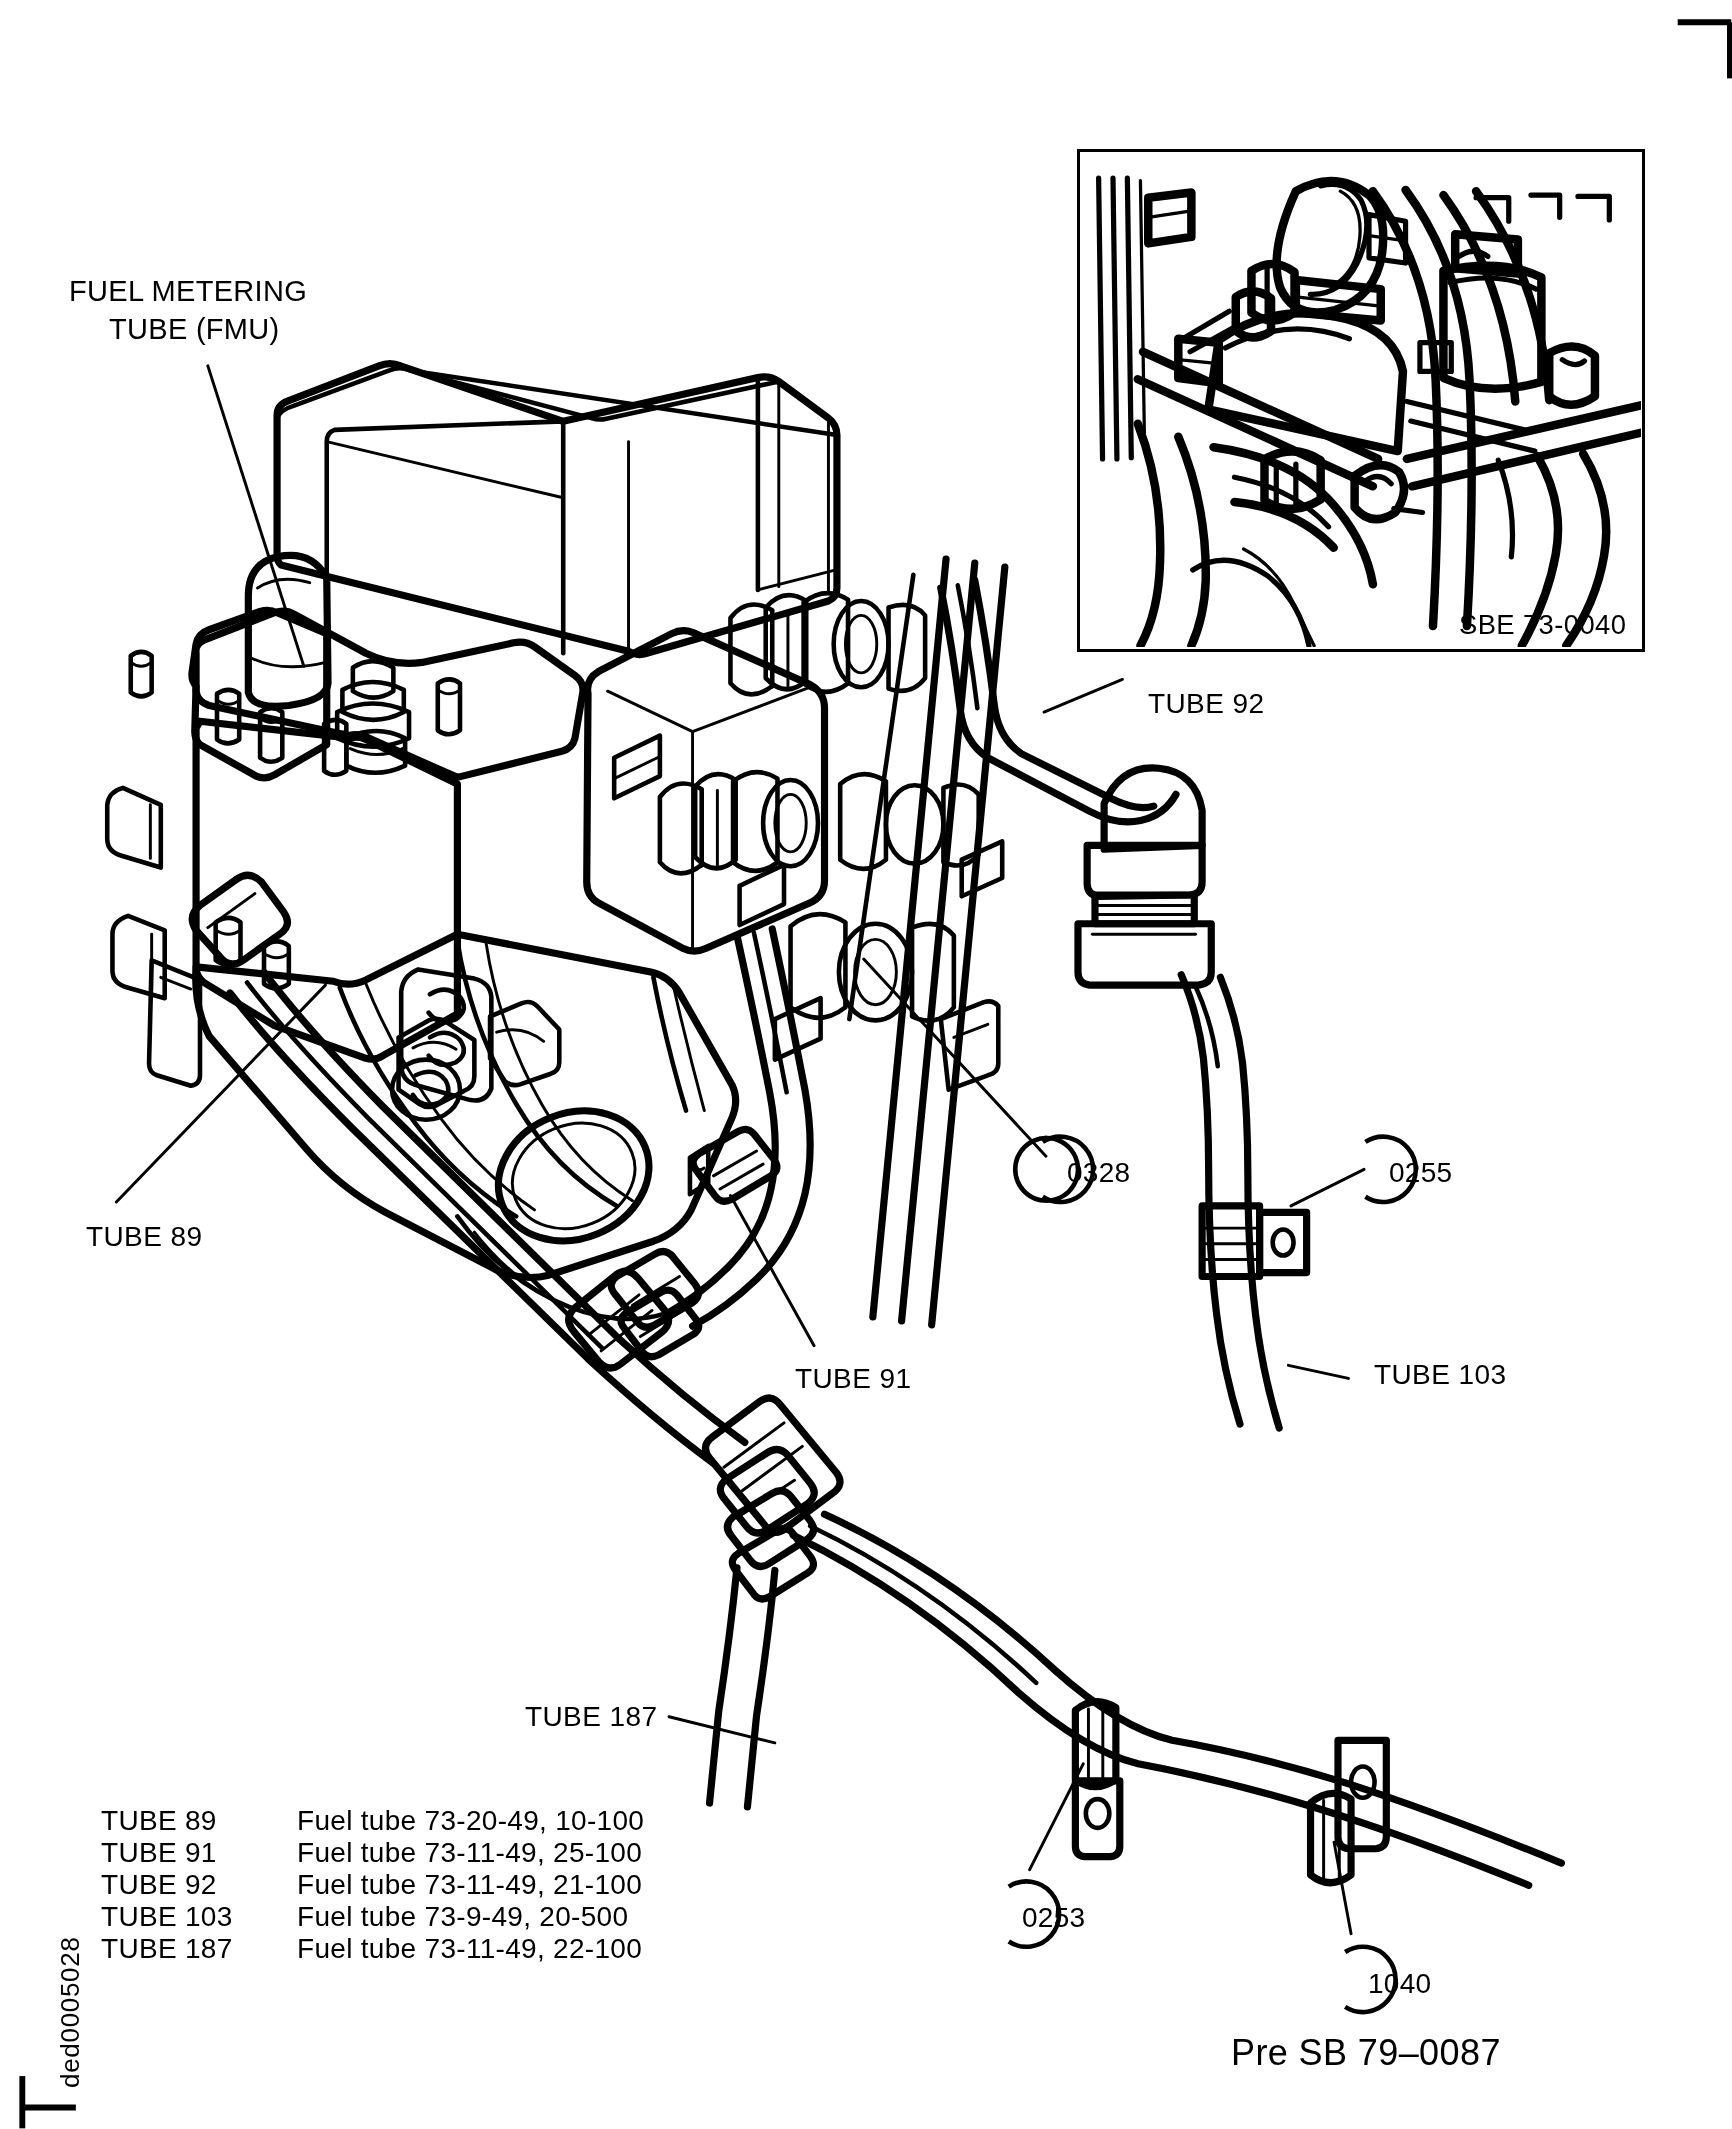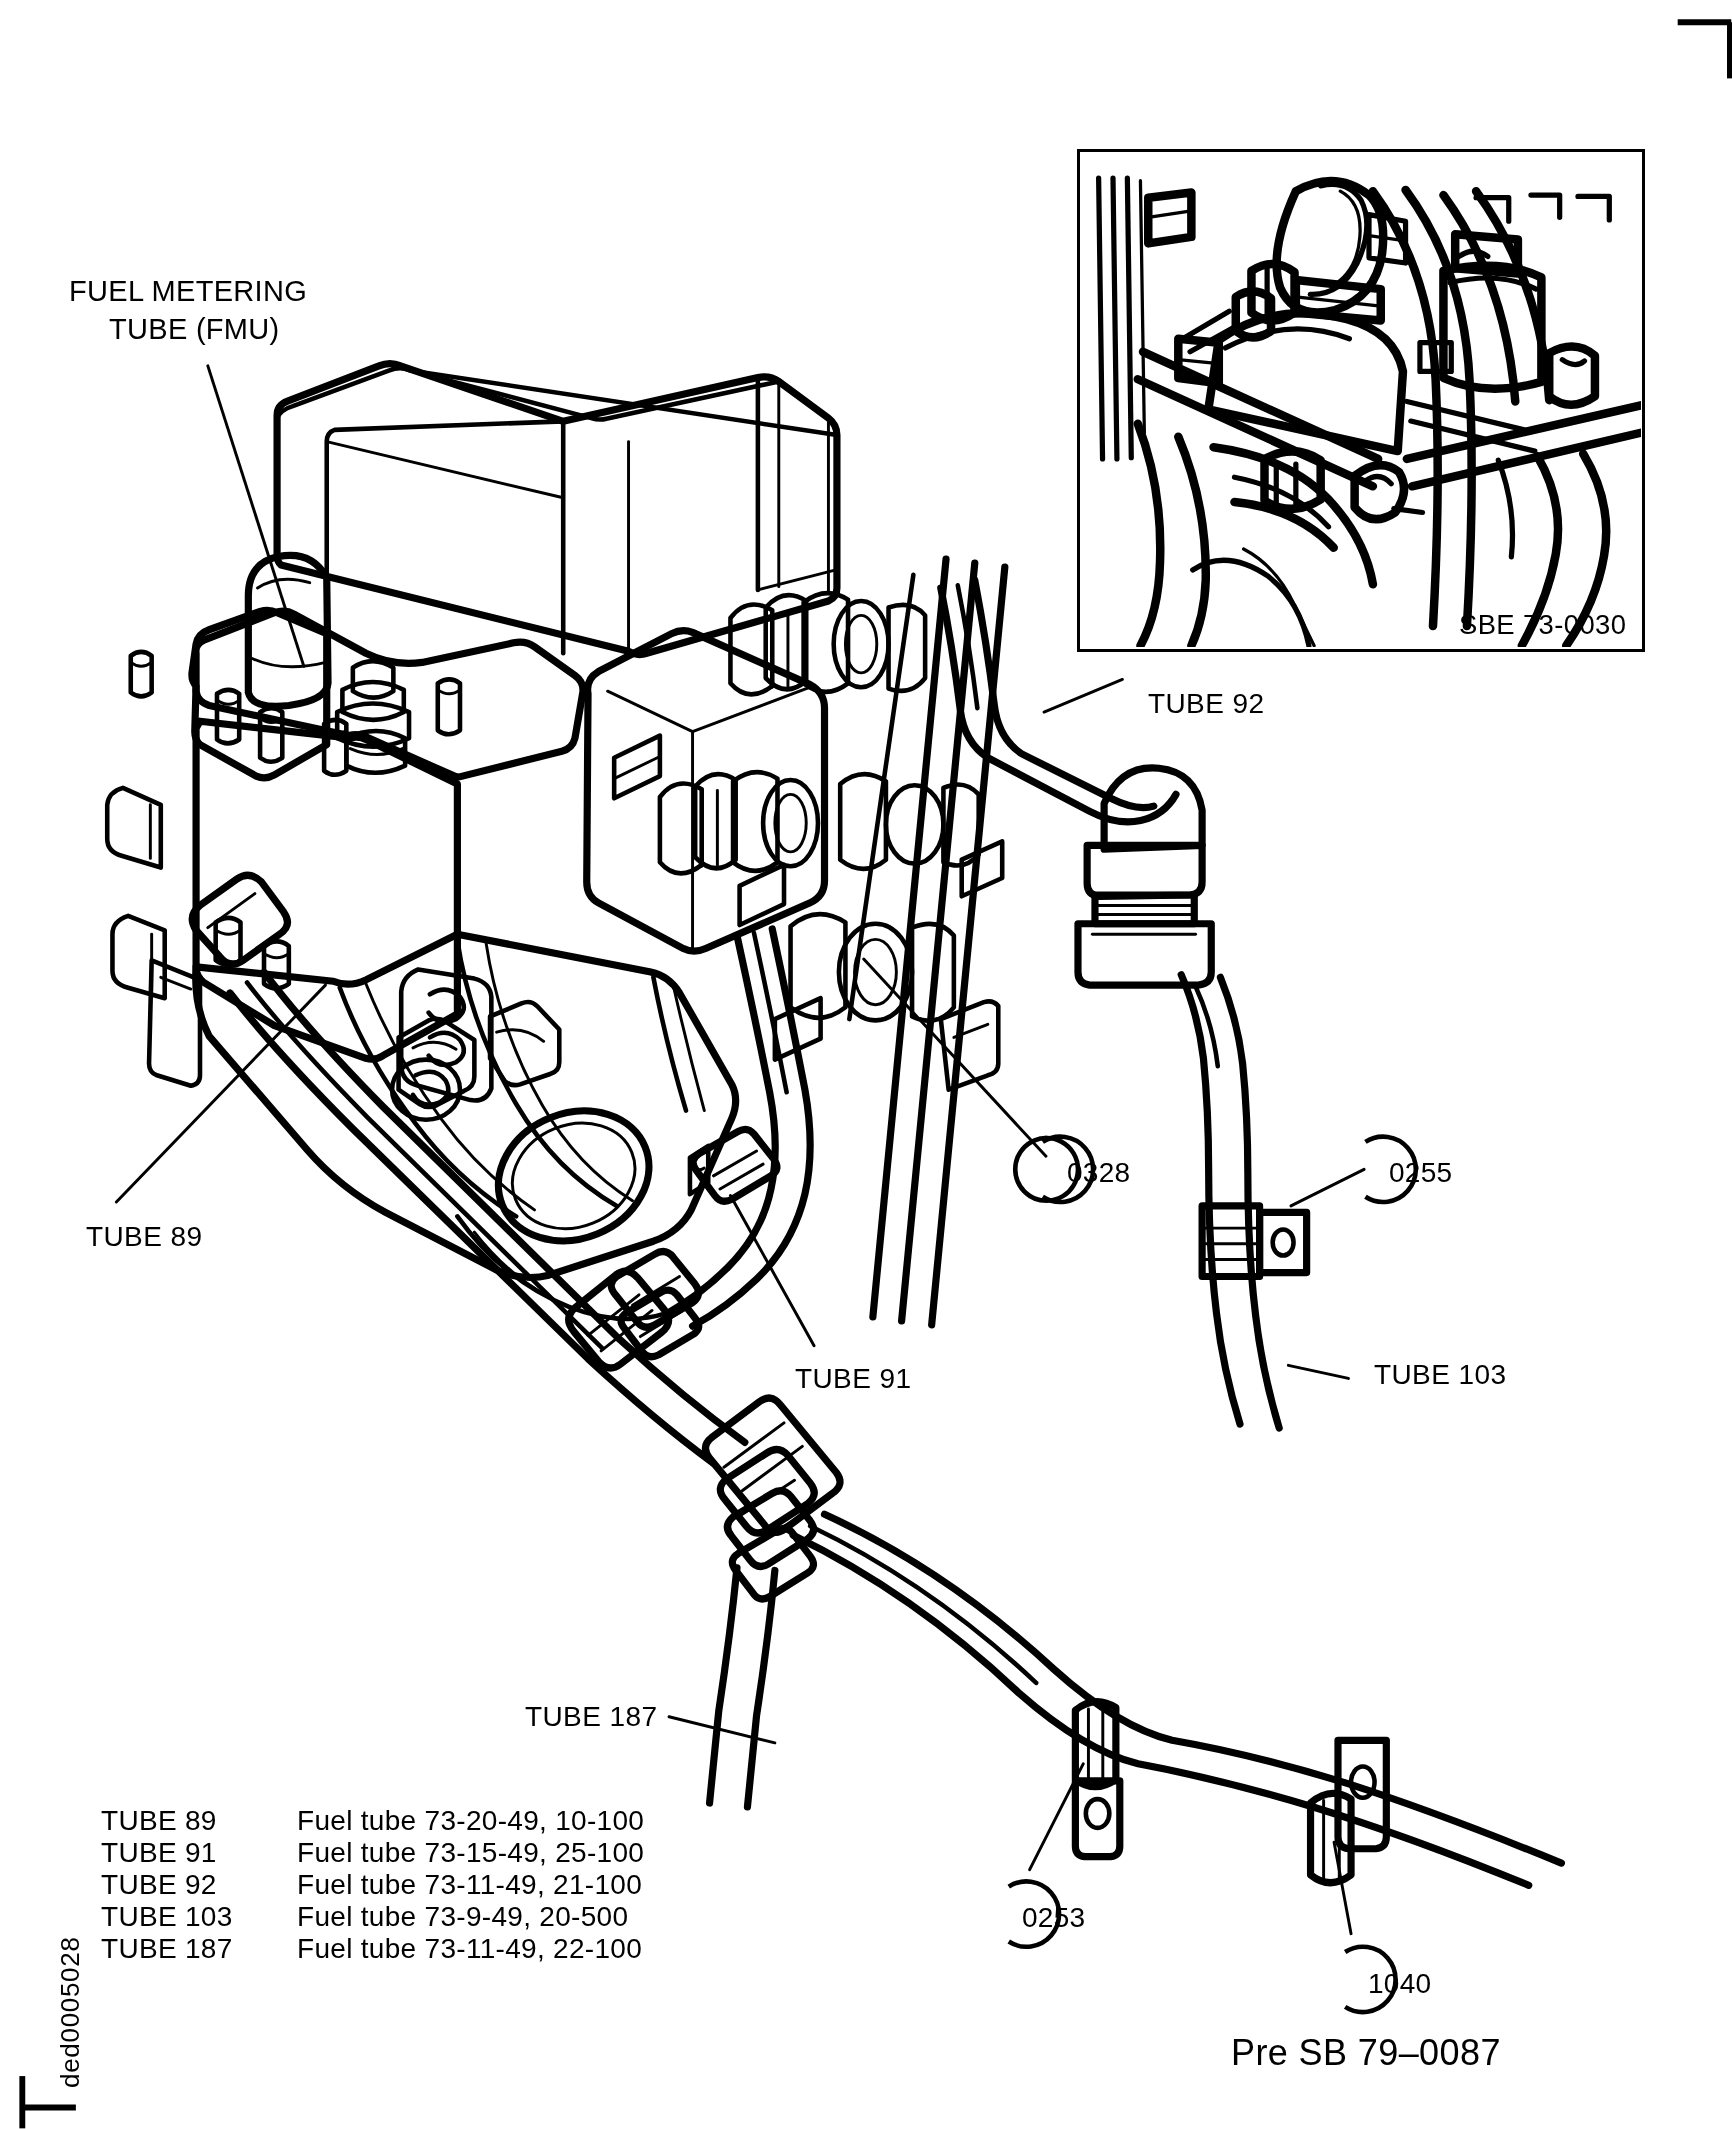--- a/index.html
+++ b/index.html
@@ -484,21 +484,21 @@
       <g>
         <path class="io ihv" fill="#fff" d="M420,496 q38,-30 68,-6 q18,30 -6,62 q-36,24 -62,-8 z"></path>
         <path class="io imd" fill="none" d="M436,504 q22,-16 40,4"></path>
         <path class="io imd" d="M480,546 L524,552"></path>
       </g>
 
       <path class="io ihv" fill="none" d="M700,466 q42,72 28,150 q-12,68 -52,140"></path>
       <path class="io ihv" fill="none" d="M770,462 q46,76 32,156 q-12,72 -58,138"></path>
       <path class="io imd" fill="none" d="M640,472 q28,72 20,148"></path>
     </svg>
-    <span class="txt inset-cap" style="right:15.7px;bottom:7.8px;">SBE 73-0030</span>
+    <span class="txt inset-cap" style="right:15.7px;bottom:7.8px;">SBE 73-0040</span>
   </div>
 
   <span class="txt lbl-big" style="left:55px;top:274px;">FUEL METERING</span>
   <span class="txt lbl-big" style="left:95px;top:312px;">TUBE (FMU)</span>
 
   <span class="txt lbl" style="left:1134px;top:687px;">TUBE 92</span>
 
   <span class="txt lbl" style="left:72px;top:1220px;">TUBE 89</span>
 
   <span class="txt lbl" style="left:781px;top:1362px;">TUBE 91</span>
@@ -514,21 +514,21 @@
 
   <span class="txt presb" style="left:1217px;top:2032px;">Pre SB 79–0087</span>
 
   <div class="legend-table">
     <div class="legend-row">
       <span class="legend legend-col1">TUBE 89</span>
       <span class="legend legend-col2">Fuel tube 73-20-49, 10-100</span>
     </div>
     <div class="legend-row">
       <span class="legend legend-col1">TUBE 91</span>
-      <span class="legend legend-col2">Fuel tube 73-15-49, 25-100</span>
+      <span class="legend legend-col2">Fuel tube 73-11-49, 25-100</span>
     </div>
     <div class="legend-row">
       <span class="legend legend-col1">TUBE 92</span>
       <span class="legend legend-col2">Fuel tube 73-11-49, 21-100</span>
     </div>
     <div class="legend-row">
       <span class="legend legend-col1">TUBE 103</span>
       <span class="legend legend-col2">Fuel tube 73-9-49, 20-500</span>
     </div>
     <div class="legend-row">

